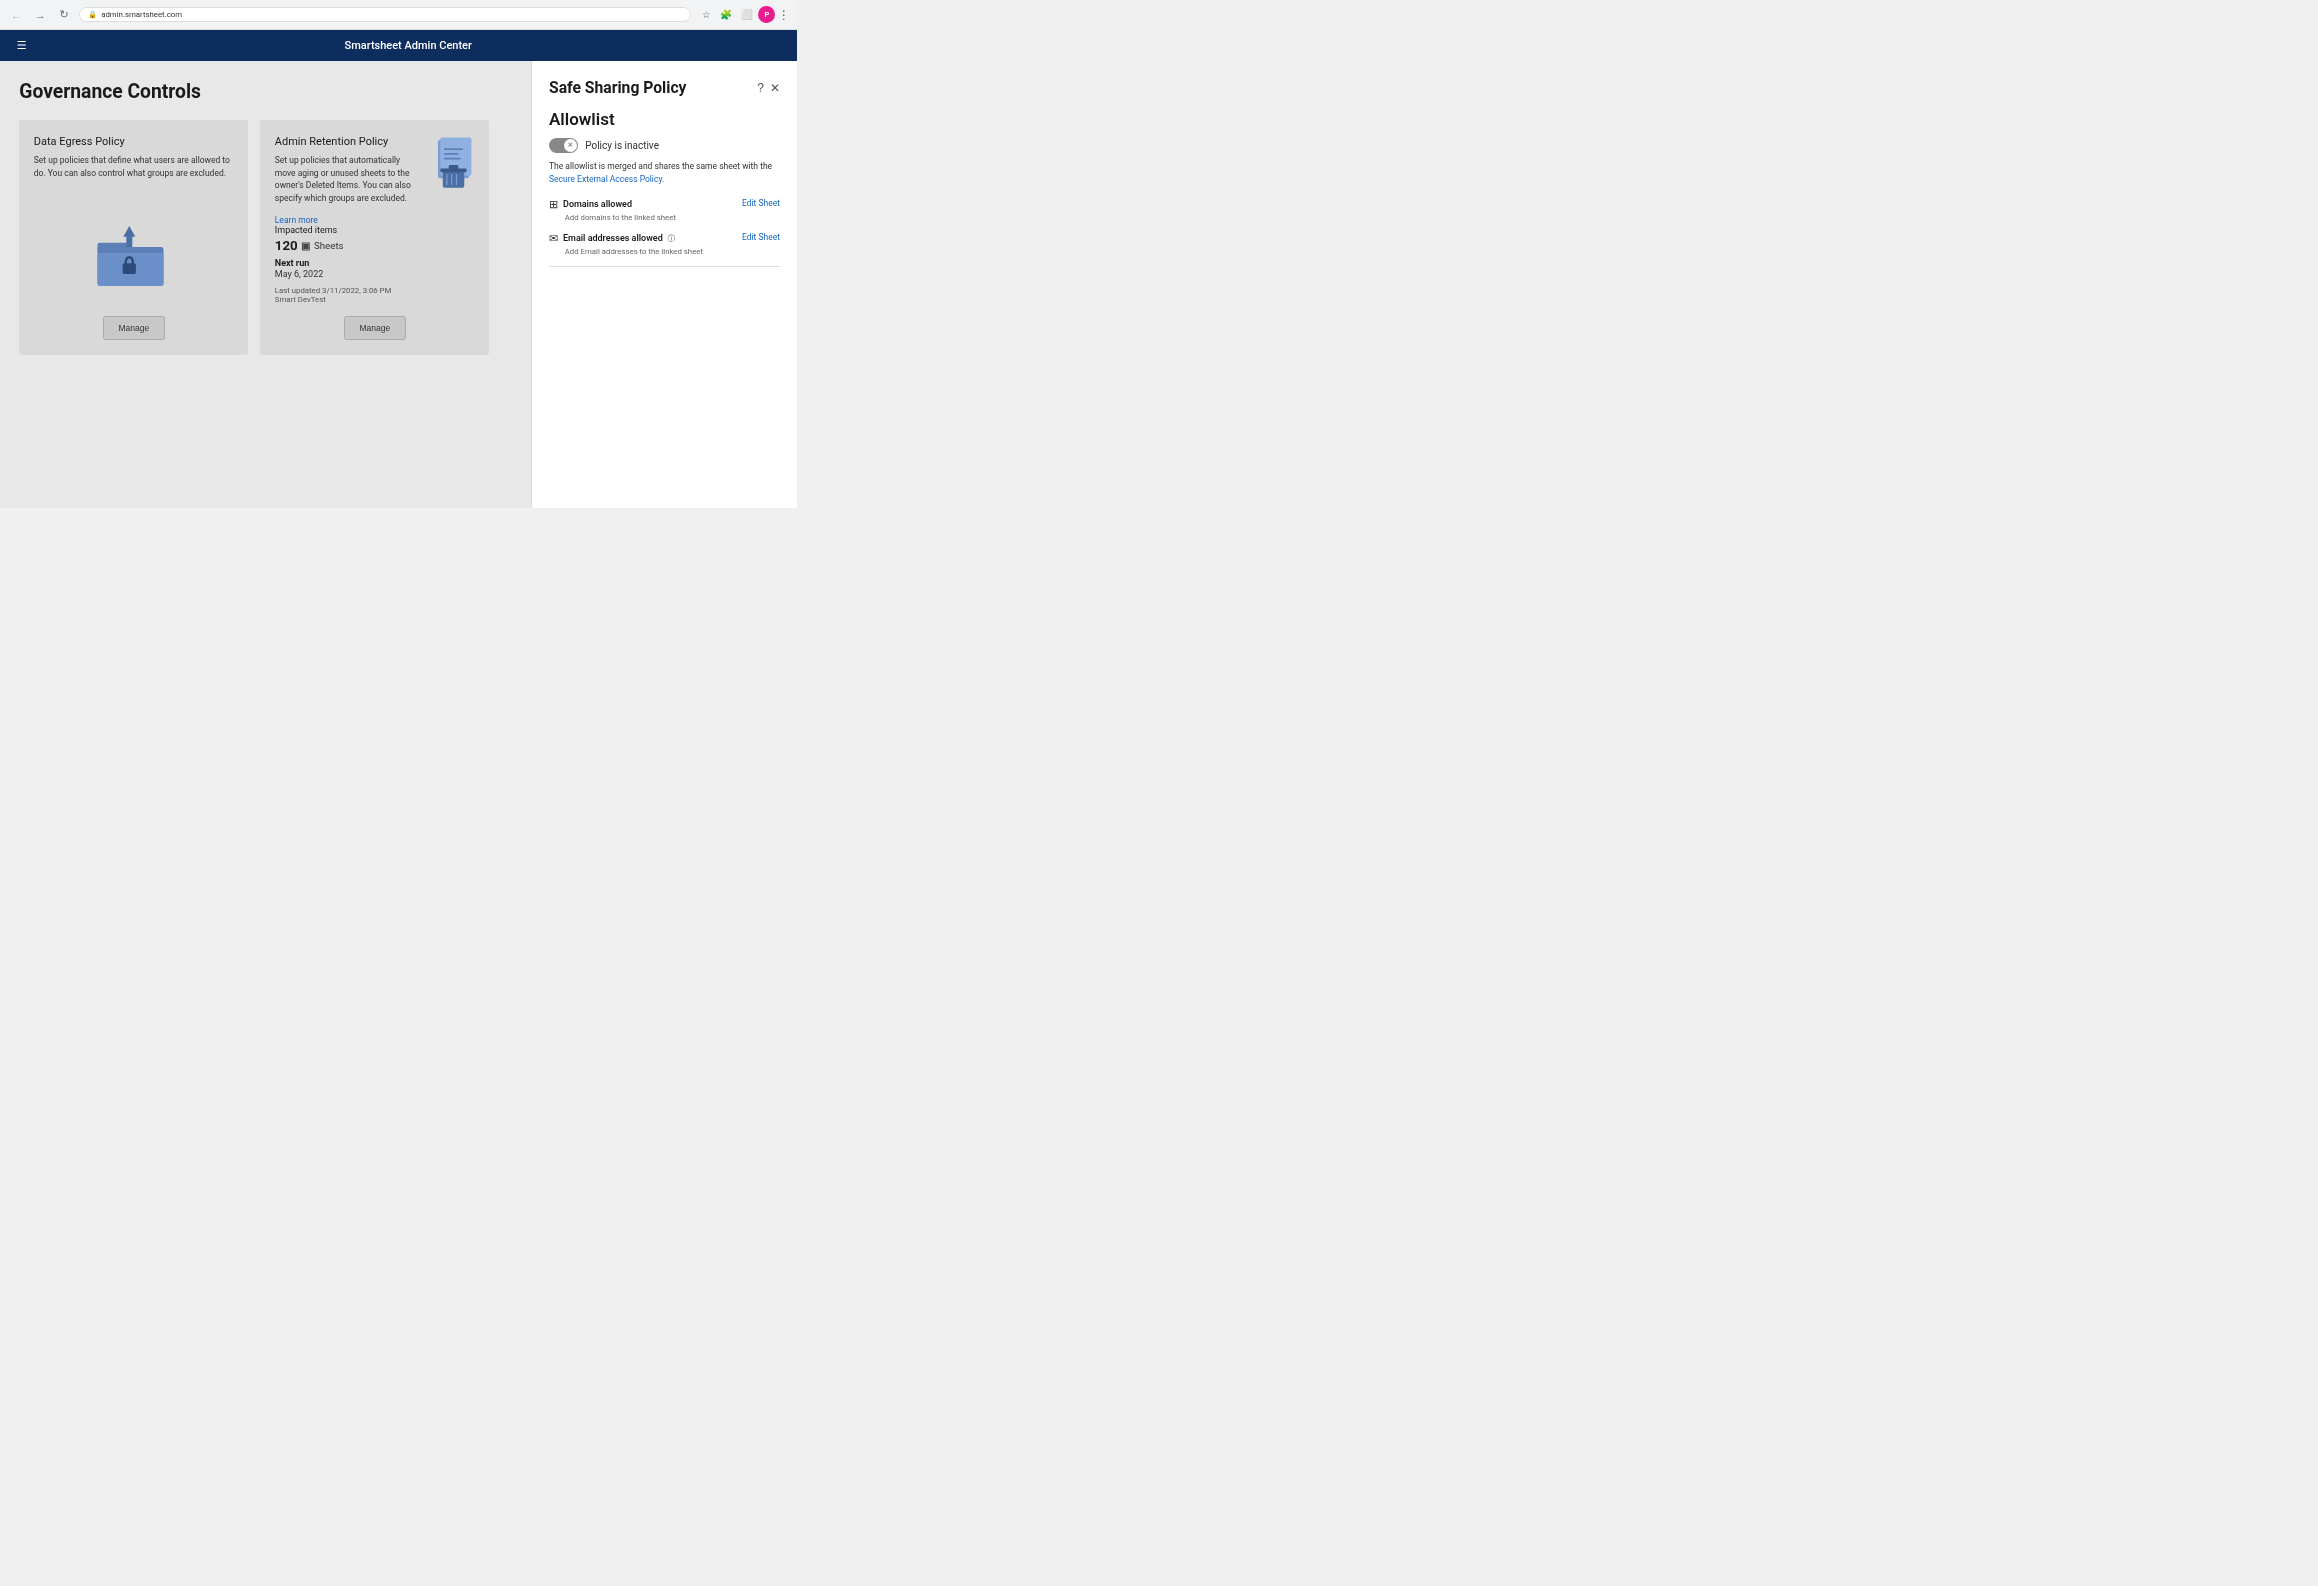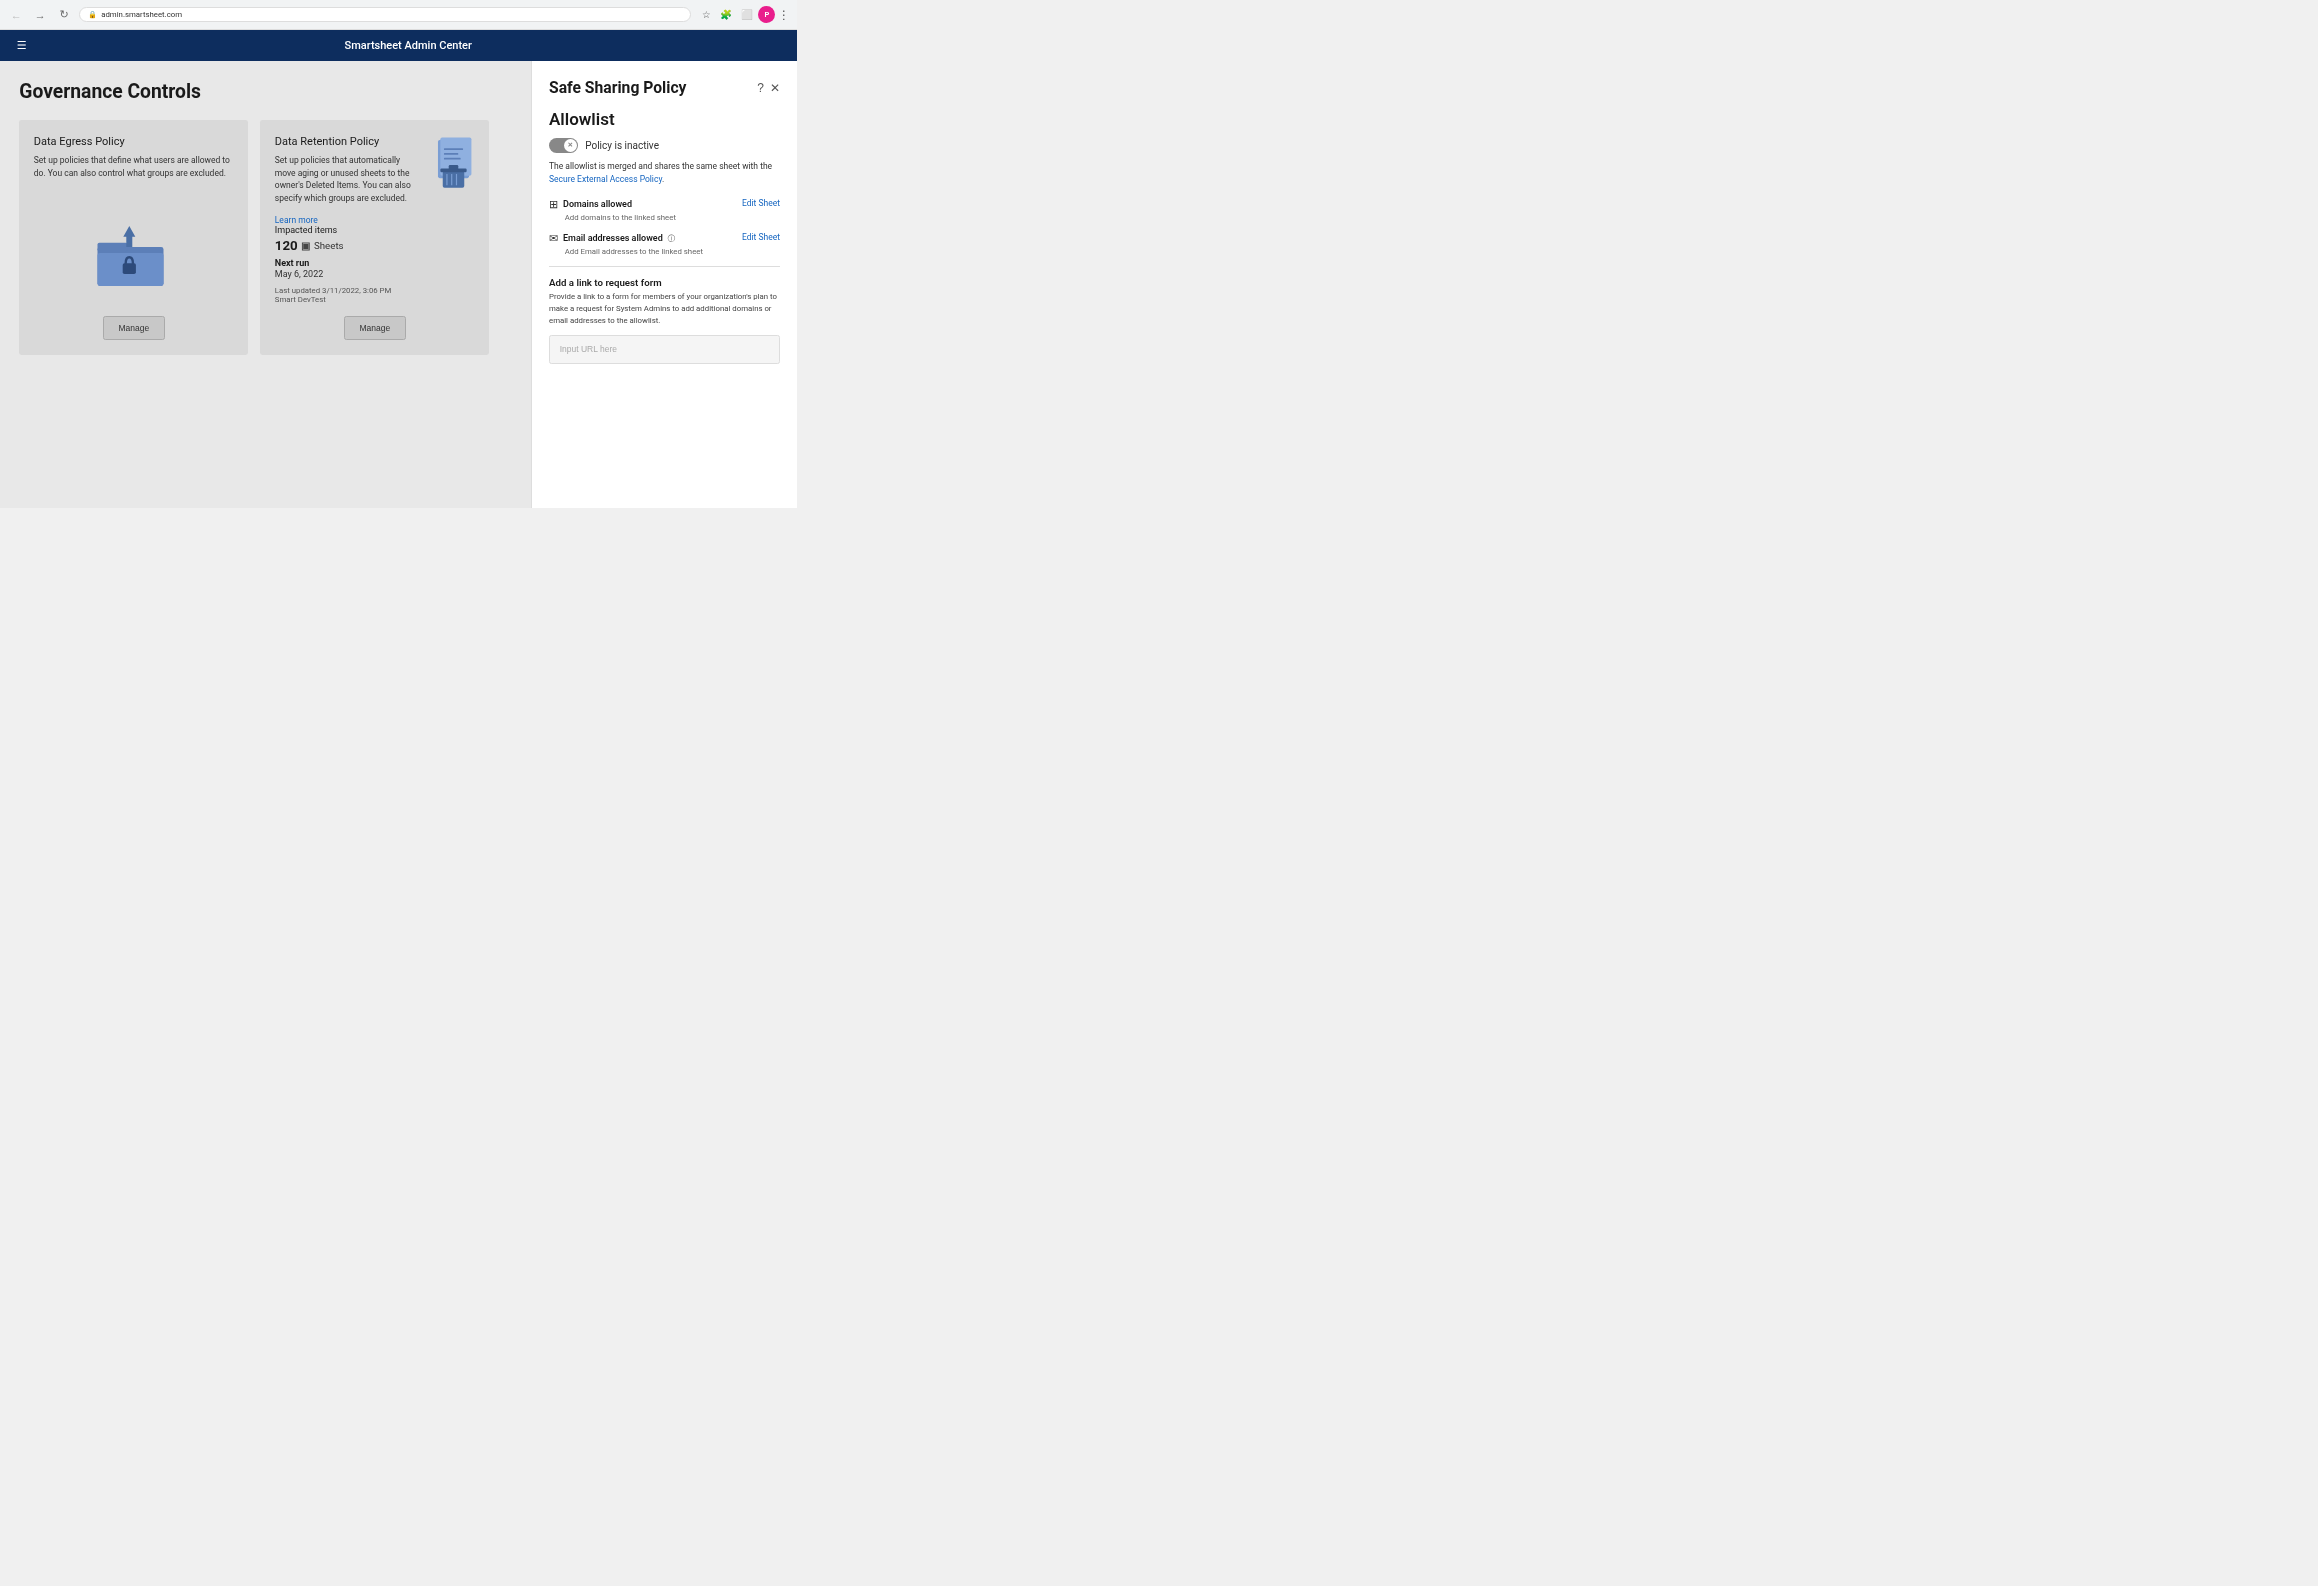--- a/index.html
+++ b/index.html
@@ -155,21 +155,21 @@
             </svg>
           </div>
           <div style="display:flex; justify-content:center;">
             <button class="manage-btn">Manage</button>
           </div>
         </div>
 
         <div class="card">
           <div style="display:flex; justify-content:space-between; align-items:flex-start;">
             <div style="flex:1;">
-              <h2 class="card-title">Data Retention Policy</h2>
+              <h2 class="card-title">Admin Retention Policy</h2>
               <p class="card-desc">Set up policies that automatically move aging or unused sheets to the owner's Deleted Items. You can also specify which groups are excluded.</p>
               <a class="card-link" href="#">Learn more</a>
             </div>
             <div style="margin-left:9.7px; flex-shrink:0;">
               
               <svg width="43" height="54" viewBox="0 0 72 90">
 
                 <rect x="10" y="8" width="52" height="64" rx="3" fill="#7a9ed4"></rect>
                 <rect x="14" y="4" width="52" height="64" rx="3" fill="#8fb0e0"></rect>
 
@@ -255,21 +255,16 @@
           <span class="edit-row-icon">✉</span>
           <span class="edit-row-title">Email addresses allowed</span>
           <span class="info-icon">ⓘ</span>
         </div>
         <a class="edit-link" href="#">Edit Sheet</a>
       </div>
       <p class="edit-sub">Add Email addresses to the linked sheet</p>
 
       <hr class="divider">
 
-      <div class="add-link-section">
-        <h4 class="add-link-title">Add a link to request form</h4>
-        <p class="add-link-desc">Provide a link to a form for members of your organization's plan to make a request for System Admins to add additional domains or email addresses to the allowlist.</p>
-        <input class="url-input" type="text" placeholder="Input URL here" style="">
-      </div>
     </div>
   </div>
 </div>
 
 
 </body></html>

